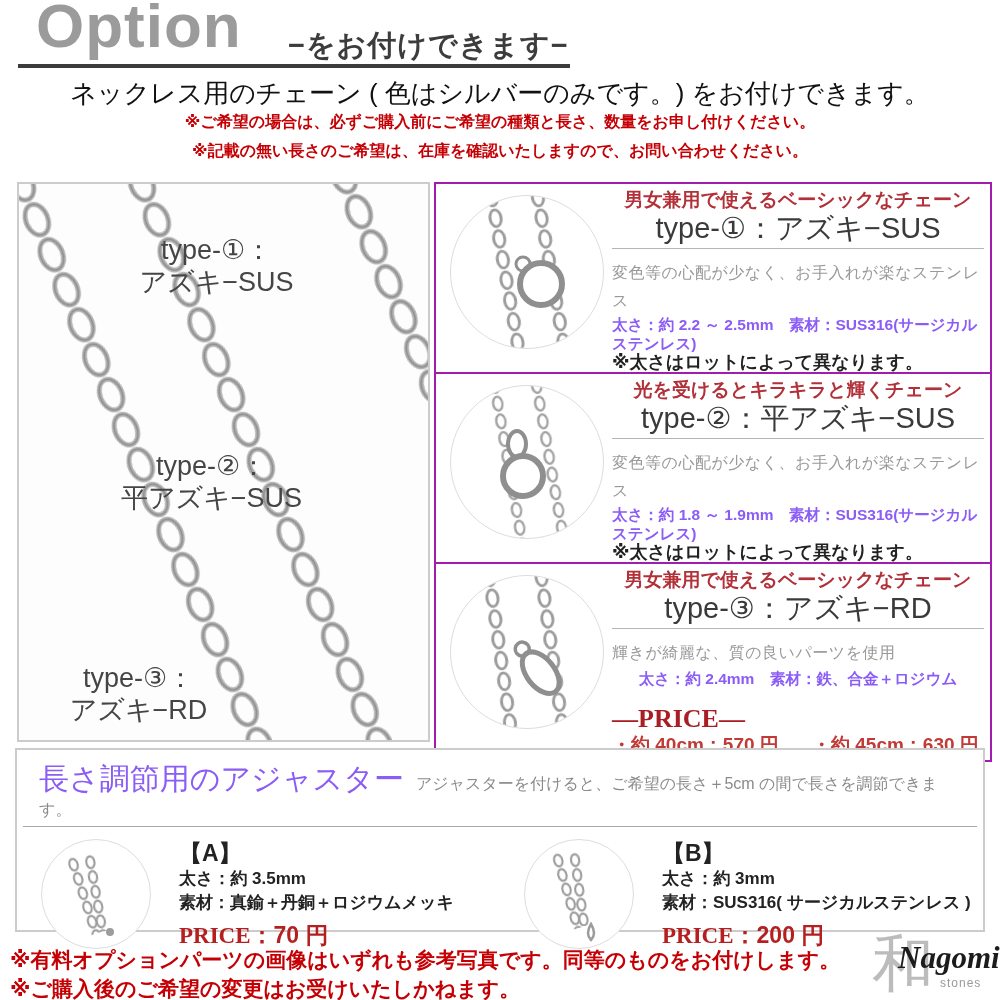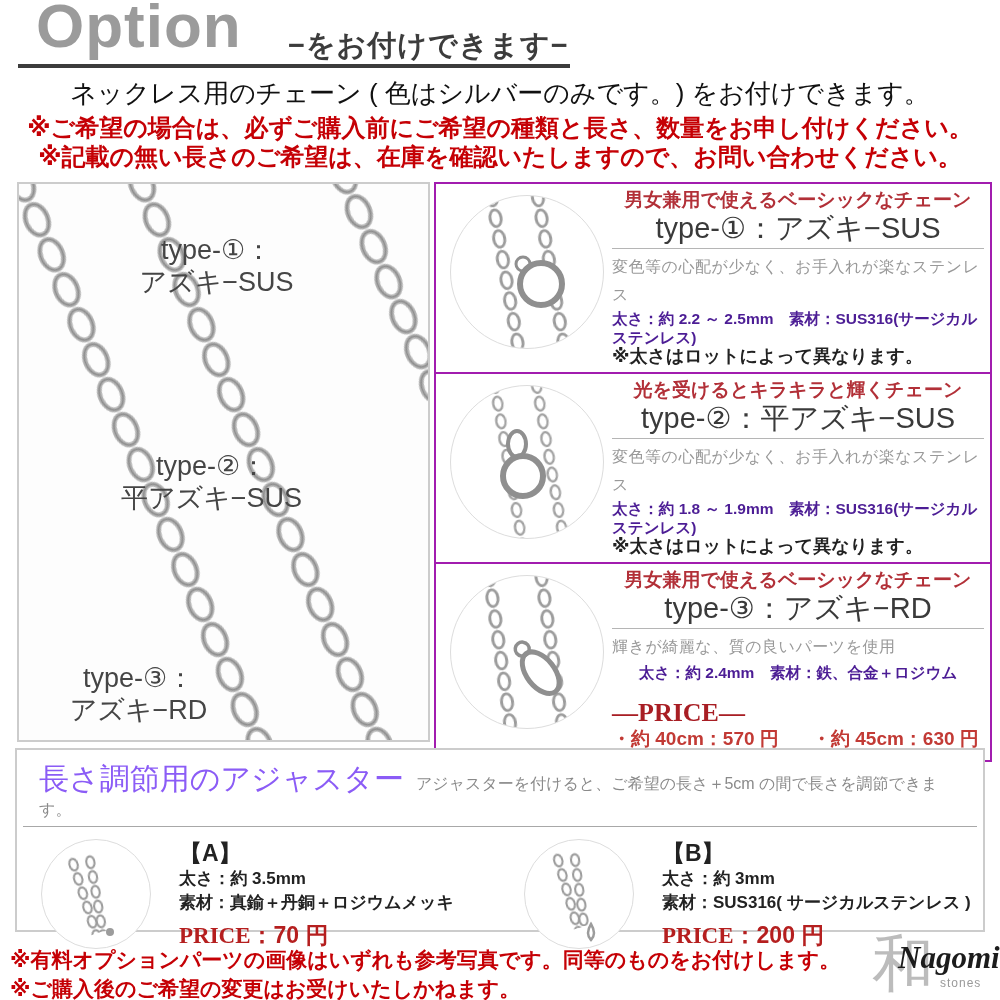--- a/index.html
+++ b/index.html
@@ -5,43 +5,43 @@
   html,body{margin:0;padding:0;background:#fff;}
   body{font-family:"Liberation Sans","DejaVu Sans",sans-serif;}
   .page{position:relative;width:1000px;height:1000px;background:#fff;overflow:hidden;}
 
   
   .header-logo{position:absolute;left:36px;top:-10px;font-size:62px;font-weight:bold;color:#9b9b9b;letter-spacing:1px;}
   .header-sub{position:absolute;left:288px;top:26px;font-size:29px;font-weight:bold;color:#3c3c3c;letter-spacing:1px;}
   .header-rule{position:absolute;left:18px;top:64px;width:552px;height:4px;background:#3c3c3c;}
 
   .intro-line{position:absolute;top:76px;left:0;width:100%;text-align:center;font-size:26px;color:#111;}
-  .warn{position:absolute;left:0;width:100%;text-align:center;font-size:24px;font-weight:bold;color:#c50005;}
+  .warn{position:absolute;left:0;width:100%;text-align:center;font-size:16px;font-weight:bold;color:#c50005;}
   .warn1{top:112px;}
   .warn2{top:141px;}
 
   
   .left-photo{position:absolute;left:17px;top:182px;width:413px;height:560px;border:2px solid #ccc;box-sizing:border-box;background:#fdfdfd;overflow:hidden;}
   .left-photo svg{position:absolute;left:0;top:0;}
   .lp-label{position:absolute;color:#454545;font-size:27px;line-height:32px;text-align:center;z-index:2;}
   .lbl1{left:90px;top:14px;width:215px;margin-top:36px;}
   .lbl2{left:80px;top:266px;width:225px;}
   .lbl3{left:22px;top:478px;width:195px;}
 
   
   .panel{position:absolute;left:434px;width:558px;height:200px;border:2px solid #a21caf;box-sizing:border-box;background:#fff;}
   .panel-1{top:182px;}
   .panel-2{top:372px;padding-left:6px;}
   .panel-3{top:562px;}
   .panel-photo{position:absolute;left:14px;top:11px;width:154px;height:154px;border-radius:50%;border:1px solid #ddd;overflow:hidden;background:#fff;box-sizing:border-box;}
   .panel-body{position:absolute;left:176px;top:4px;right:6px;}
   .panel-headline{color:#b23038;font-weight:bold;font-size:19px;text-align:center;line-height:23px;}
-  .panel-title{font-size:29px;color:#3a3a3a;text-align:center;line-height:34px;border-bottom:1px solid #b5b5b5;padding-bottom:3px;margin-bottom:4px;}
+  .panel-title{font-size:29px;color:#3a3a3a;text-align:center;line-height:34px;border-bottom:1px solid #b5b5b5;padding-bottom:3px;margin-bottom:10px;}
   .panel-desc{color:#999;font-size:16px;text-align:left;line-height:28px;letter-spacing:.5px;}
-  .panel-spec{color:#4c1d95;font-size:15.5px;font-weight:600;line-height:19px;}
+  .panel-spec{color:#8b5cf6;font-size:15.5px;font-weight:600;line-height:19px;}
   .panel-note{color:#222;font-size:18px;font-weight:600;line-height:19px;}
   .price-head{font-family:"Liberation Serif","DejaVu Serif",serif;color:#a81e24;font-weight:bold;font-size:26px;line-height:29px;margin-top:2px;}
   .prices{display:grid;grid-template-columns:200px 1fr;color:#c23a35;font-weight:bold;font-size:19px;line-height:24px;}
   .panel-3 .panel-desc{margin-top:4px;}
   .panel-3 .panel-spec{text-align:center;margin-top:2px;}
   .panel-3 .price-head{margin-top:16px;}
 
   
   .adjuster{position:absolute;left:15px;top:748px;width:970px;height:184px;border:2px solid #ccc;box-sizing:border-box;background:#fff;}
   .adj-header{padding:9px 14px 5px 16px;margin:0 6px;border-bottom:1px solid #a8a8a8;}

